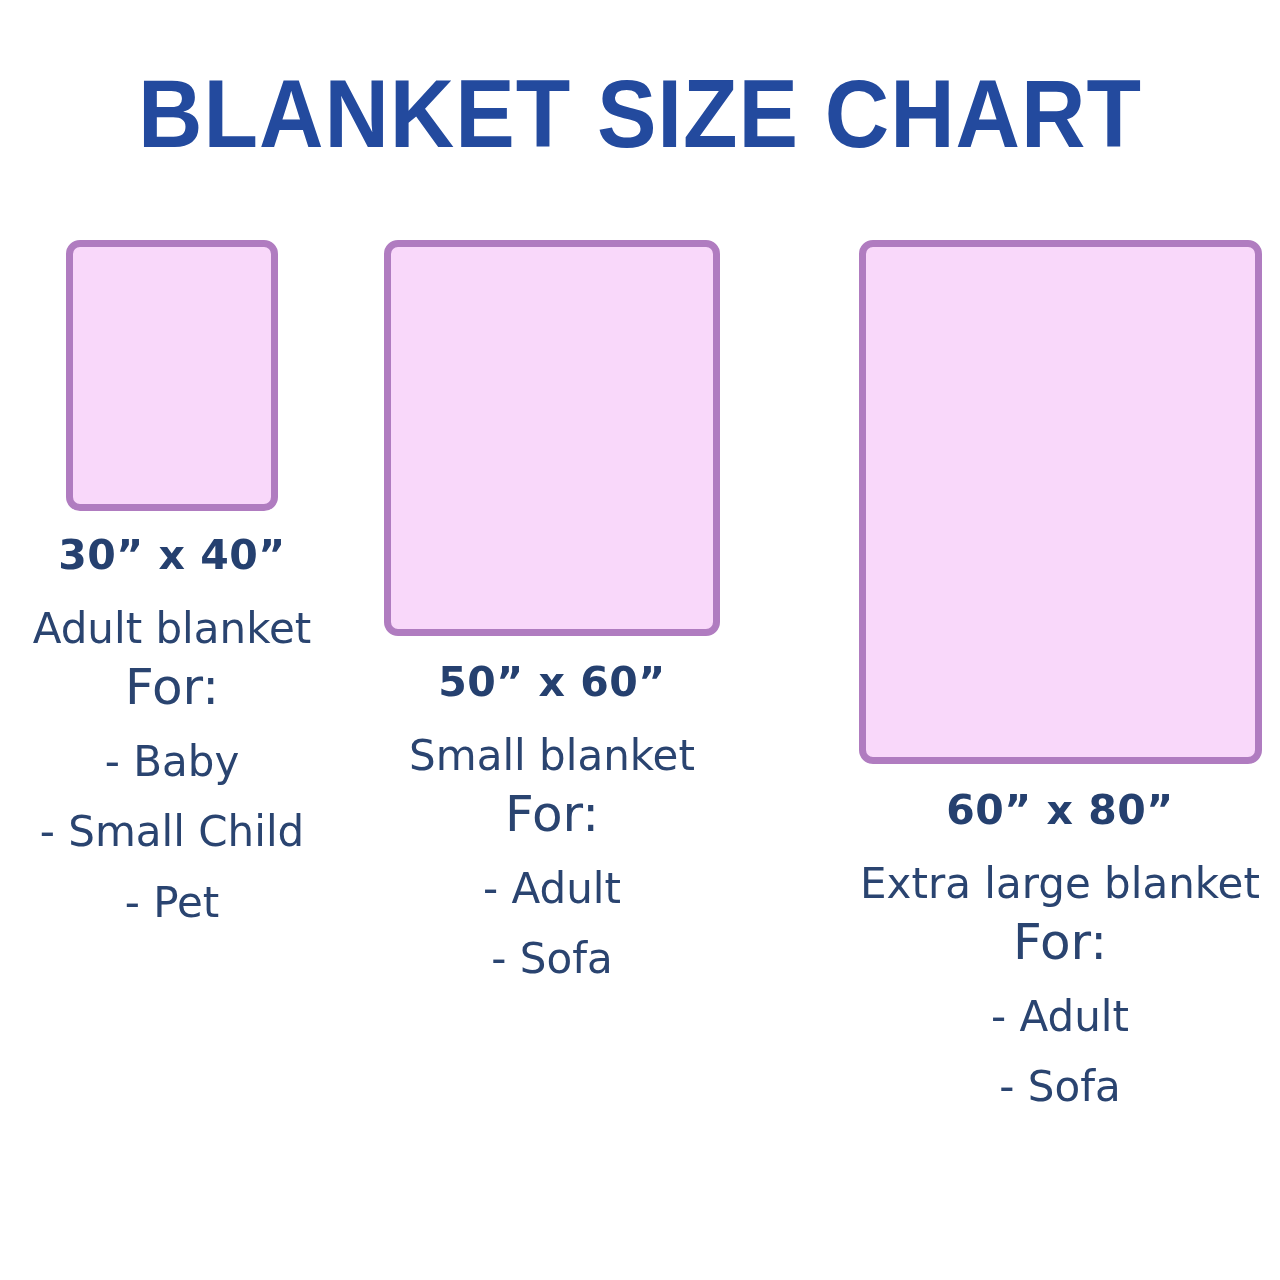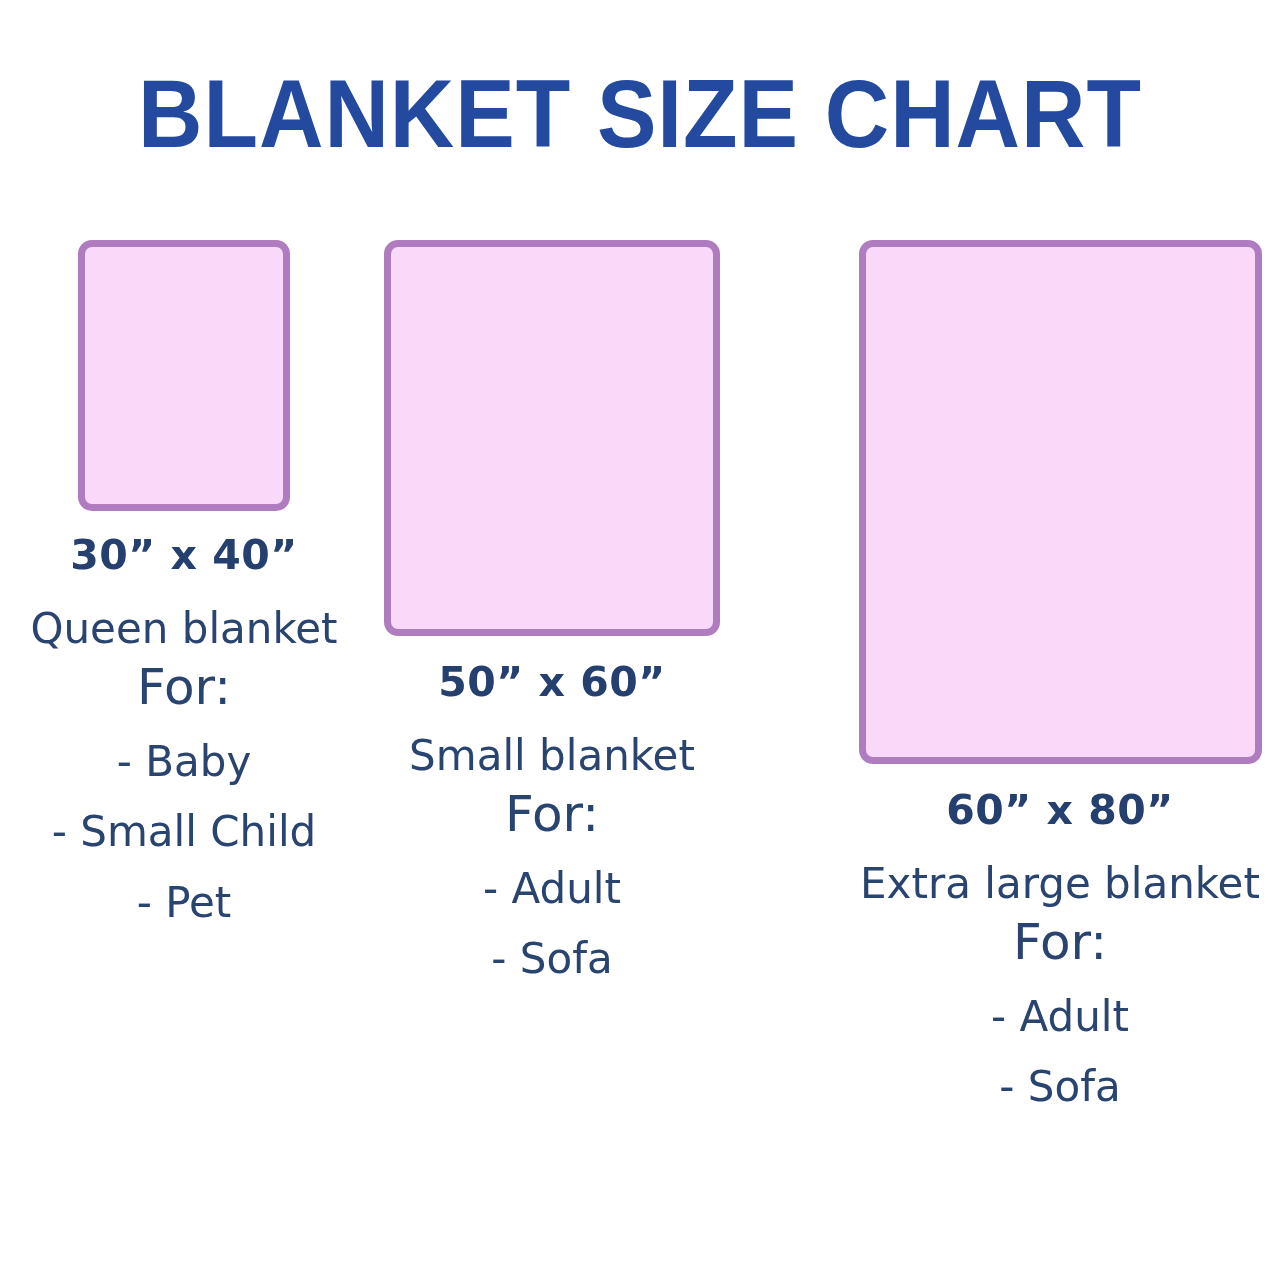--- a/index.html
+++ b/index.html
@@ -38,21 +38,21 @@
     transform: scaleX(0.93);
     transform-origin: 50% 50%;
     white-space: nowrap;
   }
 
   
   .column {
     position: absolute;
     top: 240px;
   }
-  .col-1 { left: 16px;   width: 336px; }
+  .col-1 { left: 4px;   width: 336px; }
   .col-2 { left: 346px; width: 412px; }
   .col-3 { left: 808px; width: 504px; }
 
   
   .swatch-wrap {
     display: flex;
     justify-content: center;
   }
   .col-1 .swatch-wrap { justify-content: center; }
   .col-2 .swatch-wrap { justify-content: center; }
@@ -125,21 +125,21 @@
 <div id="chart-root">
 
   <div class="chart-title">BLANKET SIZE CHART</div>
 
   <div class="column col-1">
     <div class="swatch-wrap">
       <div class="blanket-swatch swatch-small"></div>
     </div>
     <div class="label-block">
       <div class="dimension-line">30” x 40”</div>
-      <div class="blanket-name">Queen blanket</div>
+      <div class="blanket-name">Adult blanket</div>
       <div class="for-label">For:</div>
       <ul class="use-list">
         <li class="use-item">- Baby</li>
         <li class="use-item">- Small Child</li>
         <li class="use-item">- Pet</li>
       </ul>
     </div>
   </div>
 
   <div class="column col-2">

